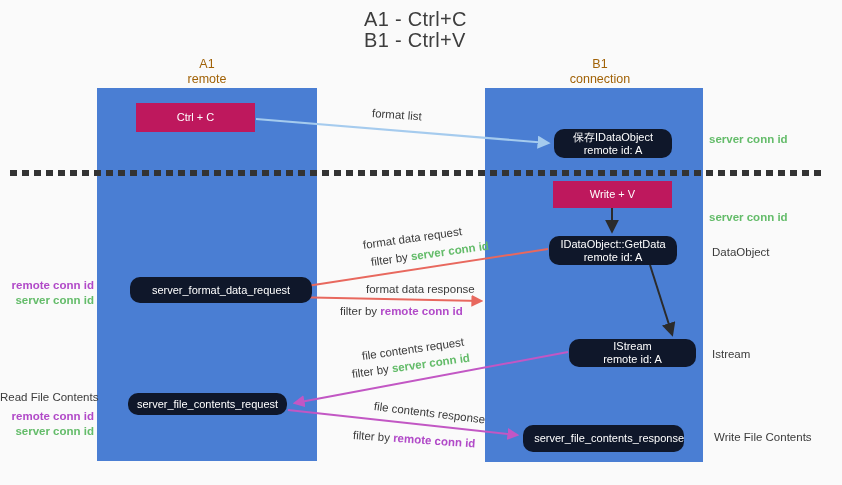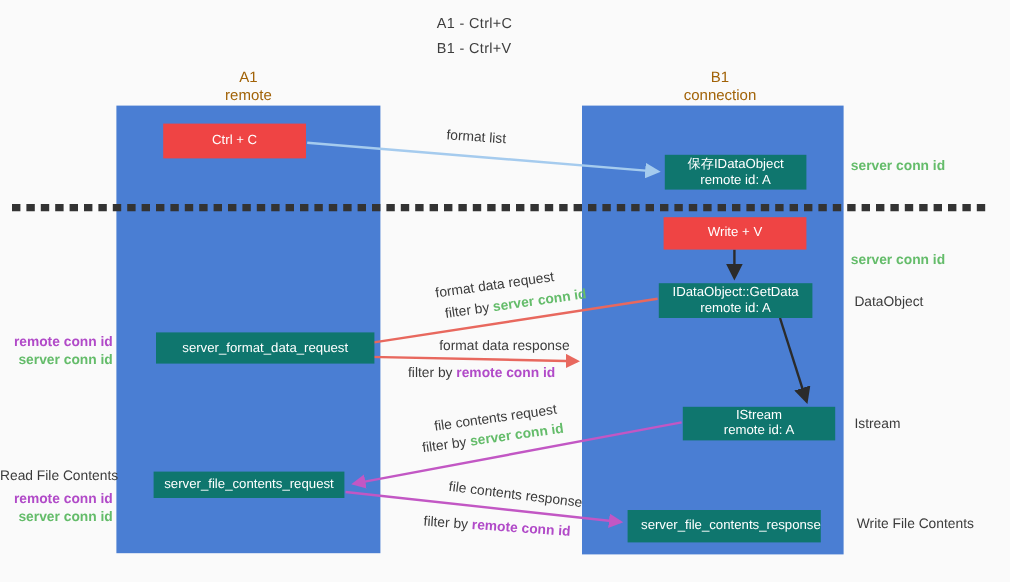--- a/index.html
+++ b/index.html
@@ -1,27 +1,27 @@
 <!DOCTYPE html>
 <html><head>
 <meta charset="utf-8">
 <style>
   html,body{margin:0;padding:0;background:#fafafa;}
   .canvas{
     position:relative;width:842px;height:485px;overflow:hidden;
     font-family:"Liberation Sans",sans-serif;color:#3b3b3b;background:#fafafa;
   }
   .abs{position:absolute;}
-  .title{left:364px;top:9px;font-size:12px;line-height:21px;color:#3d3d3d;letter-spacing:.3px;}
+  .title{left:364px;top:9px;font-size:20px;line-height:21px;color:#3d3d3d;letter-spacing:.3px;}
   .lane-header{font-size:12.5px;line-height:15px;text-align:center;color:#a16207;}
   .lane{background:#4a7ed3;}
   .node{display:flex;flex-direction:column;align-items:center;justify-content:center;
         color:#ffffff;font-size:11px;line-height:13px;text-align:center;}
-  .green-box{background:#ef4444;}
-  .orange-box{background:#0f766e;}
+  .green-box{background:#be185d;}
+  .orange-box{background:#0f172a;border-radius:10px;}
   .albl{font-size:11.5px;white-space:nowrap;color:#3b3b3b;transform-origin:0 50%;}
   .side{font-size:11.5px;white-space:nowrap;color:#3b3b3b;}
   .green-t{color:#64bc6a;font-weight:bold;}
   .purple-t{color:#b14ac8;font-weight:bold;}
   .right-align{text-align:right;}
   svg.arrows{position:absolute;left:0;top:0;pointer-events:none;}
 </style>
 </head>
 <body>
 

